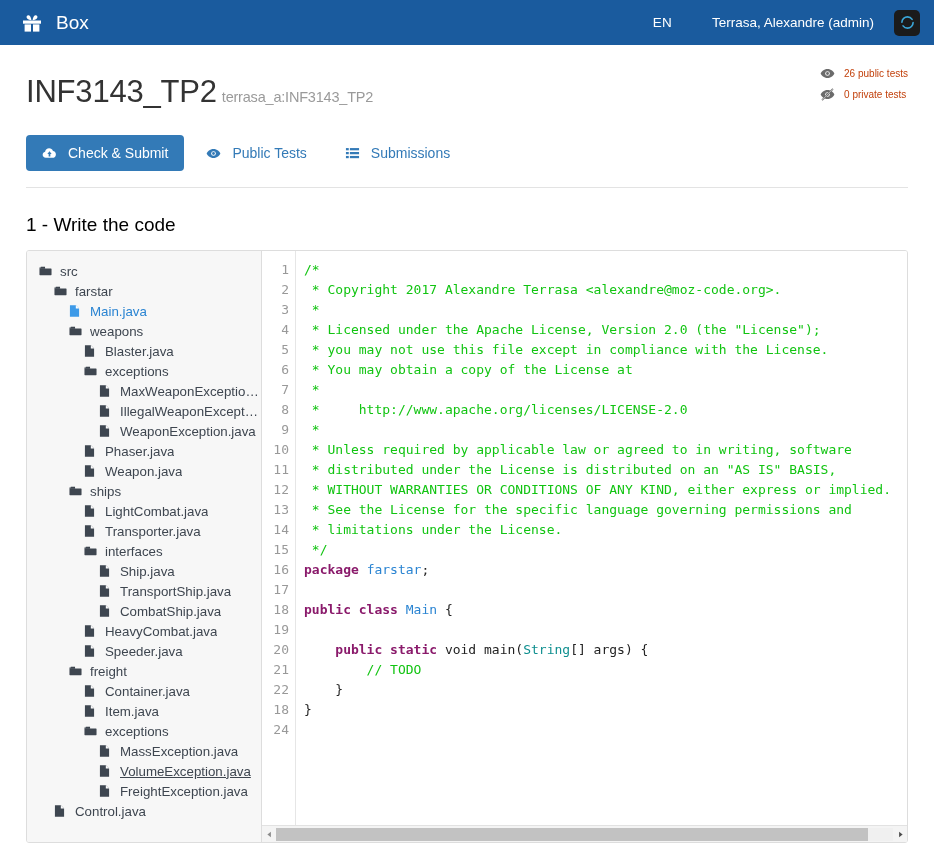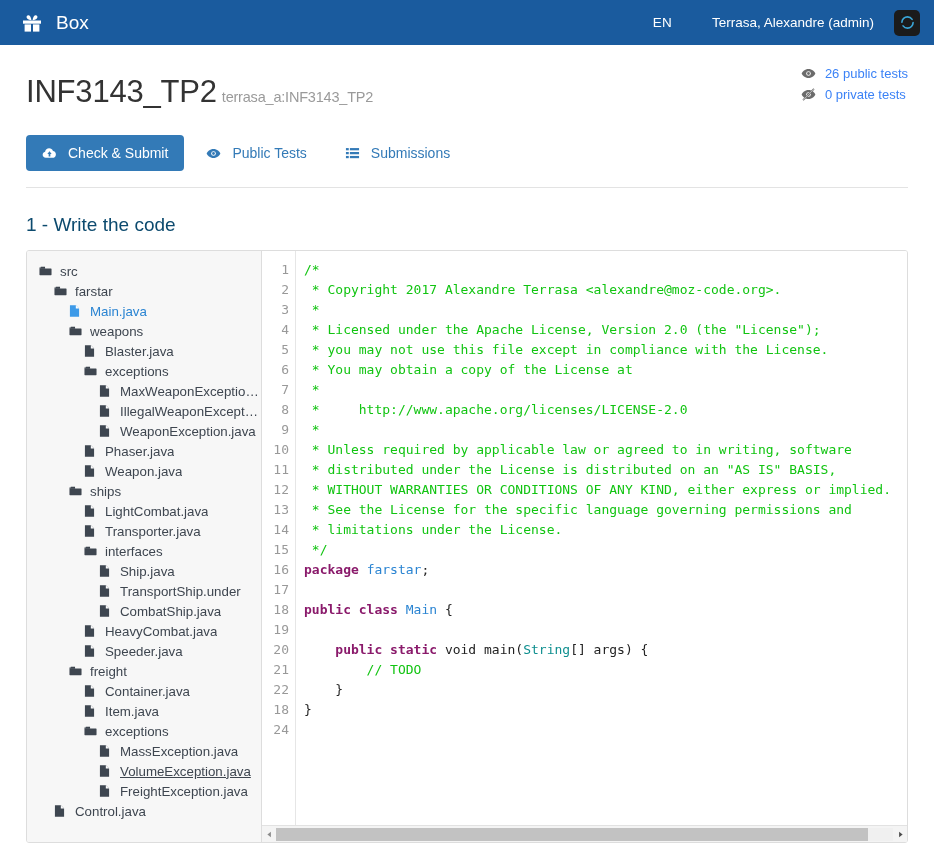--- a/index.html
+++ b/index.html
@@ -67,22 +67,22 @@
 
   .title-row {
     position: relative;
     padding-top: 30px;
   }
   .tests-box {
     position: absolute;
     right: 0;
     top: 18px;
     text-align: center;
-    font-size: 13px;
-    color: #3b82f6;
+    font-size: 10px;
+    color: #c2410c;
     line-height: 21px;
   }
   .test-line { display: flex; align-items: center; justify-content: flex-start; gap: 9px; white-space: nowrap; }
   .test-icon { width: 15px; height: 15px; display: block; flex: 0 0 15px; }
 
   h1.project-title {
     margin: 0;
     font-size: 31px;
     font-weight: 400;
     color: #333333;
@@ -117,21 +117,21 @@
     white-space: nowrap;
   }
   .tab.active { background: #337ab7; color: #ffffff; }
   .tab-icon { width: 15px; height: 15px; display: block; flex: 0 0 15px; }
 
   
   h2.section-title {
     margin: 26px 0 14px 0;
     font-size: 19px;
     font-weight: 400;
-    color: #0c4a6e;
+    color: #000000;
   }
 
   
   .editor-panel {
     border: 1px solid #dddddd;
     border-radius: 3px;
     display: flex;
     height: 593px;
     overflow: hidden;
     background: #ffffff;
@@ -459,21 +459,21 @@
               <path d="M1 0.8 H7.4 L11 4.4 V13.2 H1 Z" fill="#3e4650"></path>
               <path d="M7.4 0.8 L11 4.4 H7.4 Z" fill="#ffffff"></path>
             </svg></span>
           <span class="tree-label">Ship.java</span>
         </div>
         <div class="tree-row" style="padding-left: 72px;">
           <span class="tree-icon"><svg viewBox="0 0 12 14" width="11" height="14">
               <path d="M1 0.8 H7.4 L11 4.4 V13.2 H1 Z" fill="#3e4650"></path>
               <path d="M7.4 0.8 L11 4.4 H7.4 Z" fill="#ffffff"></path>
             </svg></span>
-          <span class="tree-label">TransportShip.under</span>
+          <span class="tree-label">TransportShip.java</span>
         </div>
         <div class="tree-row" style="padding-left: 72px;">
           <span class="tree-icon"><svg viewBox="0 0 12 14" width="11" height="14">
               <path d="M1 0.8 H7.4 L11 4.4 V13.2 H1 Z" fill="#3e4650"></path>
               <path d="M7.4 0.8 L11 4.4 H7.4 Z" fill="#ffffff"></path>
             </svg></span>
           <span class="tree-label">CombatShip.java</span>
         </div>
         <div class="tree-row" style="padding-left: 57px;">
           <span class="tree-icon"><svg viewBox="0 0 12 14" width="11" height="14">

